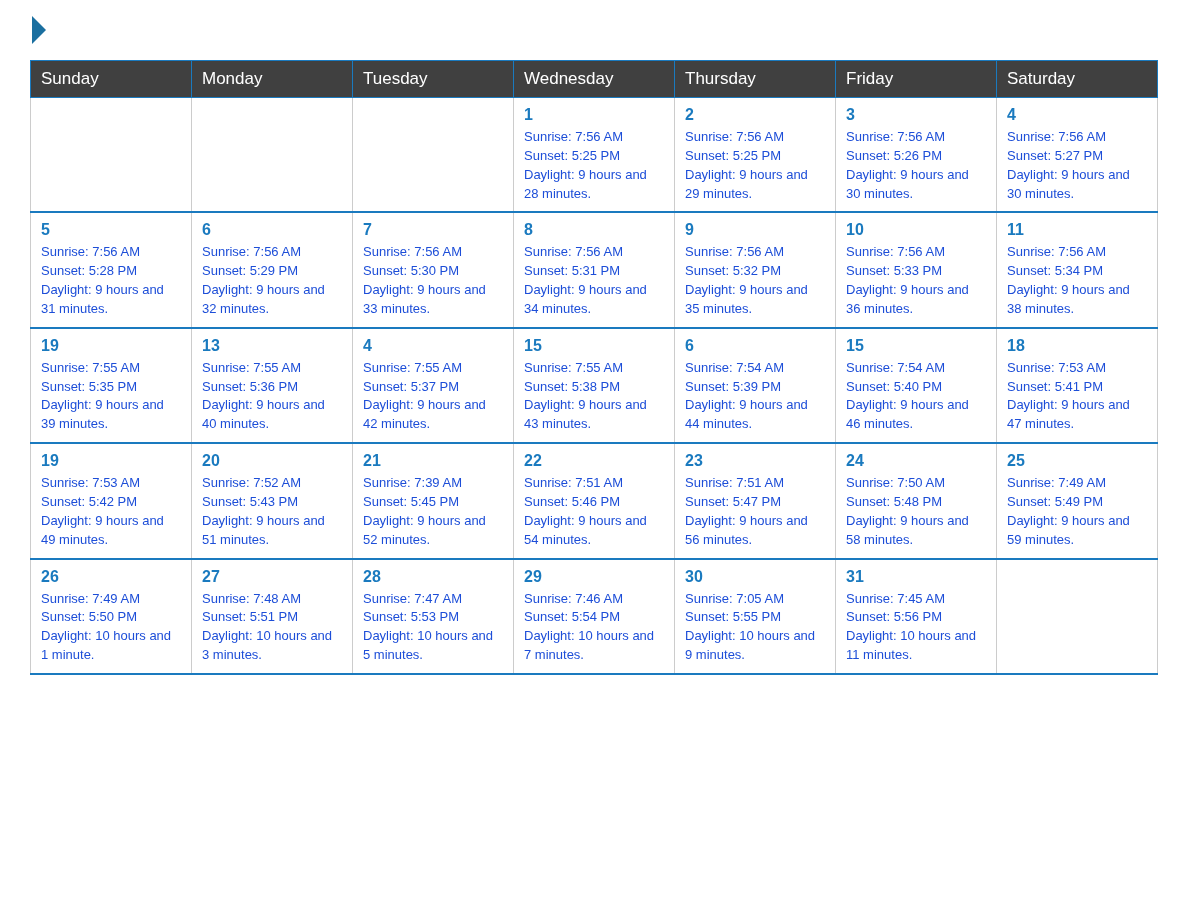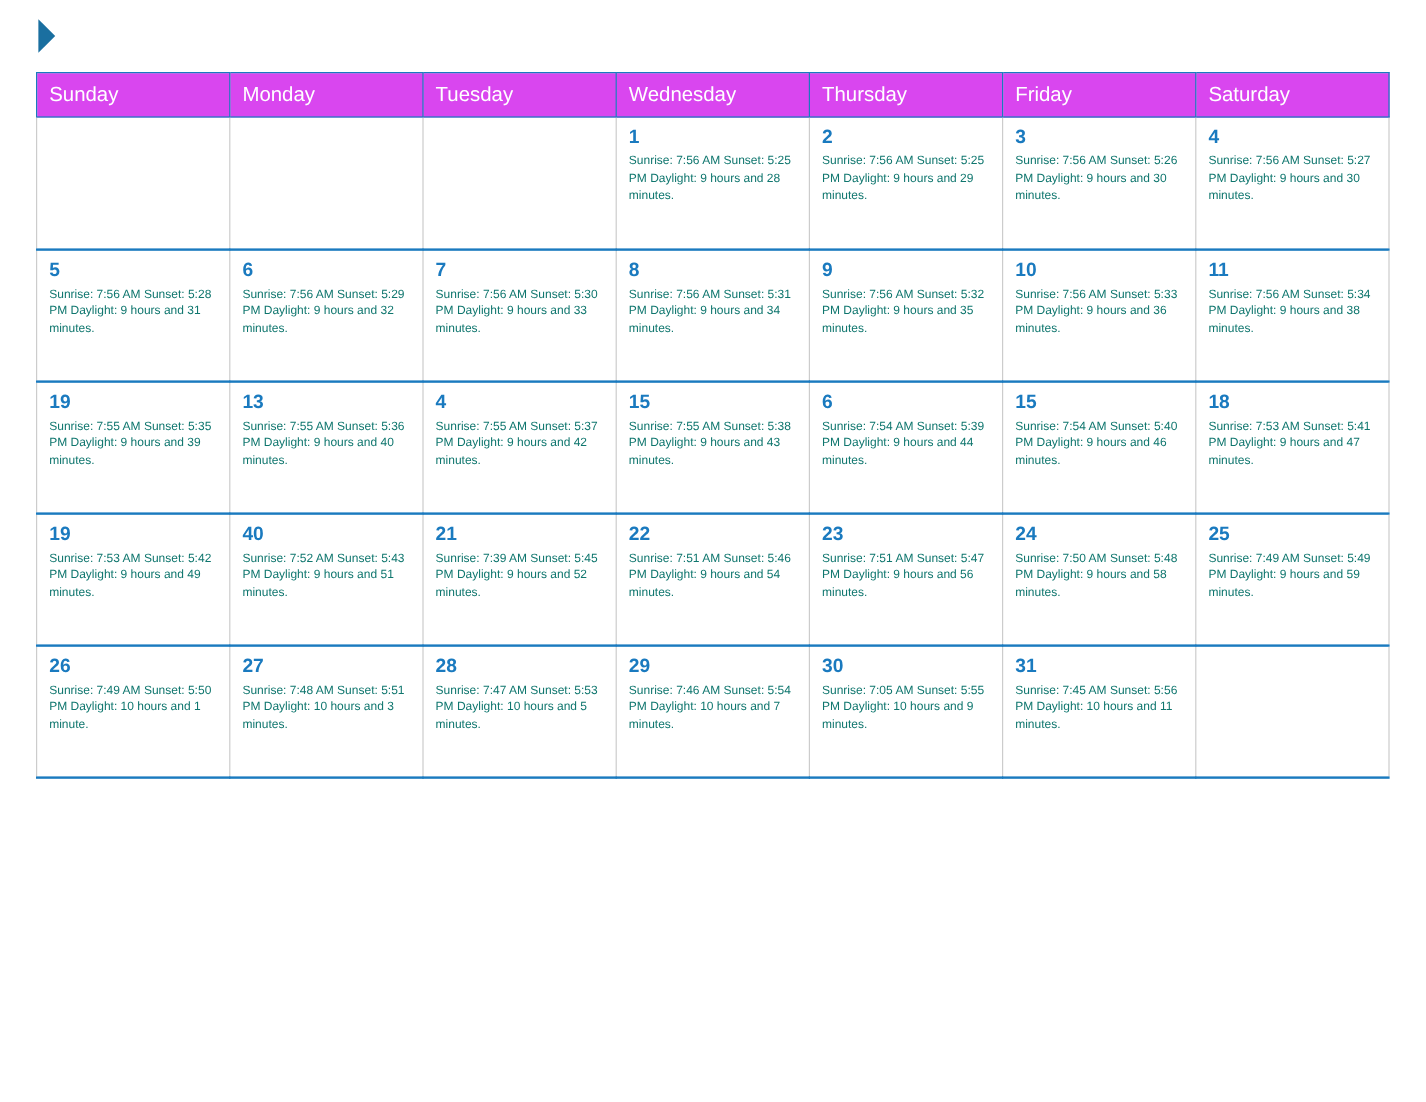--- a/index.html
+++ b/index.html
@@ -63,21 +63,21 @@
       font-size: 22px;
       color: #555;
       margin-top: 4px;
     }
     table {
       width: 100%;
       border-collapse: collapse;
       table-layout: fixed;
     }
     thead tr {
-      background-color: #d946ef;
+      background-color: #404040;
     }
     thead th {
       color: #fff;
       font-size: 17px;
       font-weight: normal;
       padding: 8px 10px;
       text-align: left;
       border: 1px solid #1a7abf;
     }
     tbody td {
@@ -89,22 +89,22 @@
       height: 110px;
     }
     .day-number {
       font-size: 16px;
       color: #1a7abf;
       font-weight: bold;
       margin-bottom: 4px;
       display: block;
     }
     .day-info {
-      font-size: 10px;
-      color: #0f766e;
+      font-size: 13px;
+      color: #1d4ed8;
       line-height: 1.45;
     }
     .empty-cell {
       background: #fff;
     }
     tbody tr {
       border-bottom: 2px solid #1a7abf;
     }
   </style>
 </head>
@@ -257,21 +257,21 @@
         </td>
       </tr>
       <tr>
         <td>
           <span class="day-number">19</span>
           <div class="day-info">Sunrise: 7:53 AM
 Sunset: 5:42 PM
 Daylight: 9 hours and 49 minutes.</div>
         </td>
         <td>
-          <span class="day-number">40</span>
+          <span class="day-number">20</span>
           <div class="day-info">Sunrise: 7:52 AM
 Sunset: 5:43 PM
 Daylight: 9 hours and 51 minutes.</div>
         </td>
         <td>
           <span class="day-number">21</span>
           <div class="day-info">Sunrise: 7:39 AM
 Sunset: 5:45 PM
 Daylight: 9 hours and 52 minutes.</div>
         </td>

